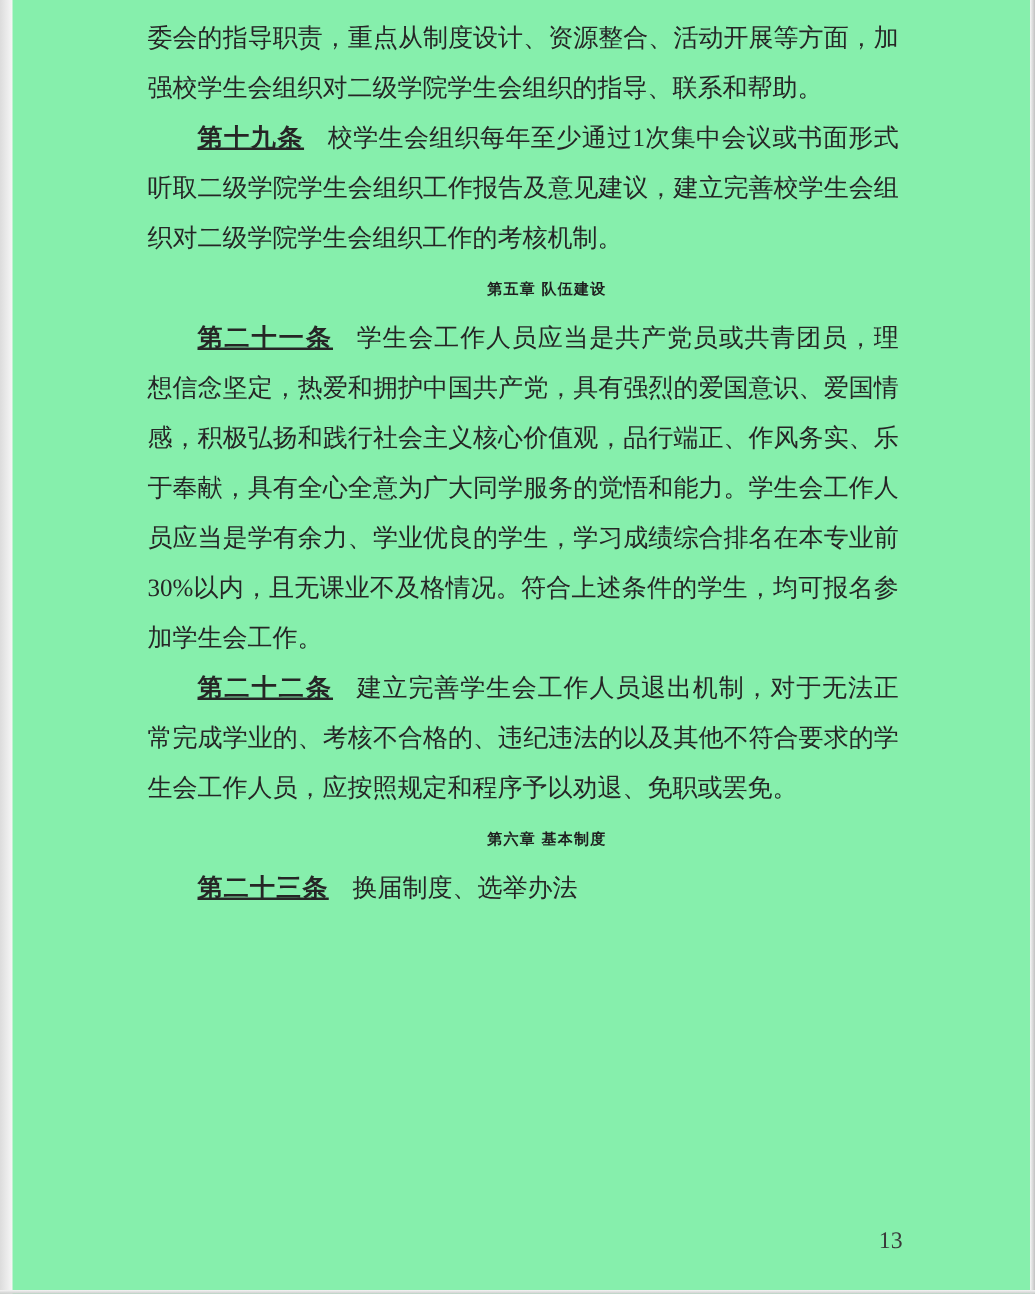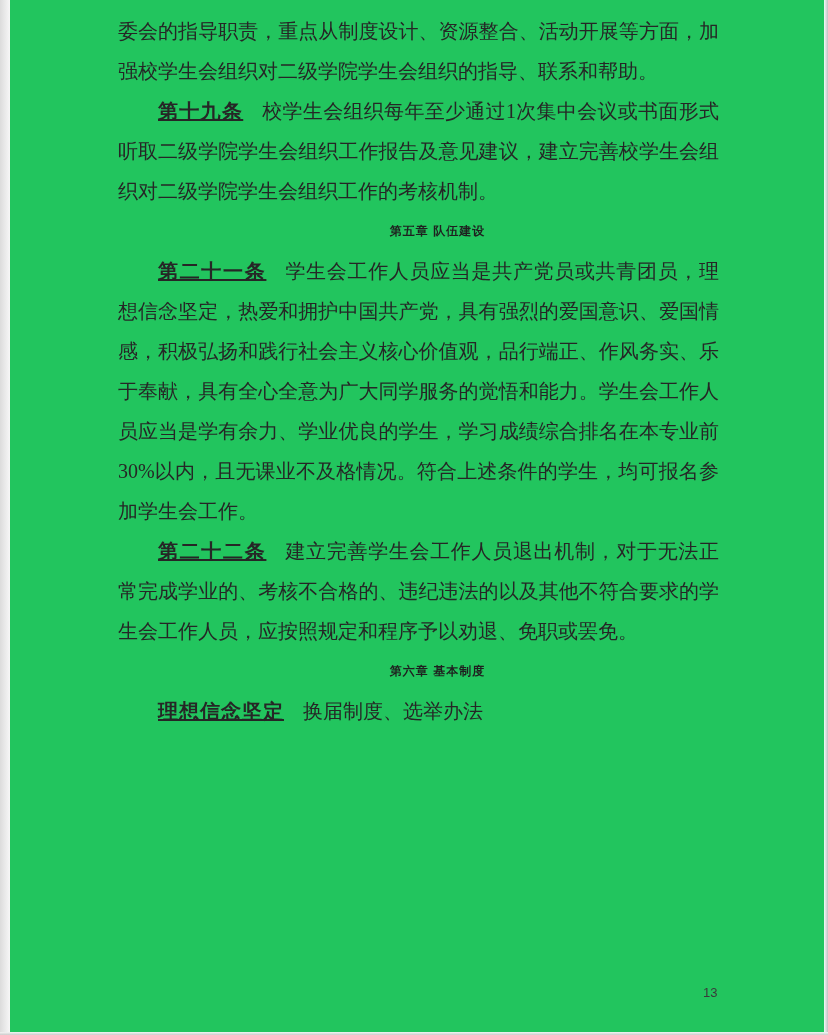--- a/index.html
+++ b/index.html
@@ -9,21 +9,21 @@
   body {
     width: 828px;
     height: 1035px;
     background: #ffffff;
     position: relative;
     overflow: hidden;
   }
   .scan-page {
     position: absolute;
     inset: 0;
-    background: #22c55e;
+    background: #86efac;
   }
   .edge-left {
     position: absolute;
     left: 0; top: 0; bottom: 0;
     width: 10px;
     background: linear-gradient(90deg, #dcdcdc 0%, #ececec 60%, #f7f7f7 100%);
   }
   .edge-right {
     position: absolute;
     right: 0; top: 0; bottom: 0;
@@ -69,22 +69,22 @@
     text-align: center;
     text-indent: 0;
     padding-left: 38px; 
     letter-spacing: 1px;
     color: #1f1f1f;
   }
   .page-number {
     position: absolute;
     left: 703px;
     top: 983px;
-    font-family: Liberation Sans, sans-serif;
-    font-size: 13px;
+    font-family: Liberation Serif, serif;
+    font-size: 19px;
     line-height: 20px;
     color: #3a3a3a;
   }
 </style>
 </head>
 <body>
 
 <div class="scan-page">
 
   <div class="edge-left"></div>
@@ -99,20 +99,20 @@
 
 
     <h2 class="chapter-heading">第五章 队伍建设</h2>
 
     <p class="para-indent"><span class="article-label">第二十一条</span><span>学生会工作人员应当是共产党员或共青团员，理想信念坚定，热爱和拥护中国共产党，具有强烈的爱国意识、爱国情感，积极弘扬和践行社会主义核心价值观，品行端正、作风务实、乐于奉献，具有全心全意为广大同学服务的觉悟和能力。学生会工作人员应当是学有余力、学业优良的学生，学习成绩综合排名在本专业前 30%以内，且无课业不及格情况。符合上述条件的学生，均可报名参加学生会工作。</span></p>
 
     <p class="para-indent"><span class="article-label">第二十二条</span><span>建立完善学生会工作人员退出机制，对于无法正常完成学业的、考核不合格的、违纪违法的以及其他不符合要求的学生会工作人员，应按照规定和程序予以劝退、免职或罢免。</span></p>
 
     <h2 class="chapter-heading">第六章 基本制度</h2>
 
-    <p class="para-indent"><span class="article-label">理想信念坚定</span><span>换届制度、选举办法</span></p>
+    <p class="para-indent"><span class="article-label">第二十三条</span><span>换届制度、选举办法</span></p>
 
 
   </div>
 
   <div class="page-number">13</div>
 
 </div>
 
 </body></html>

